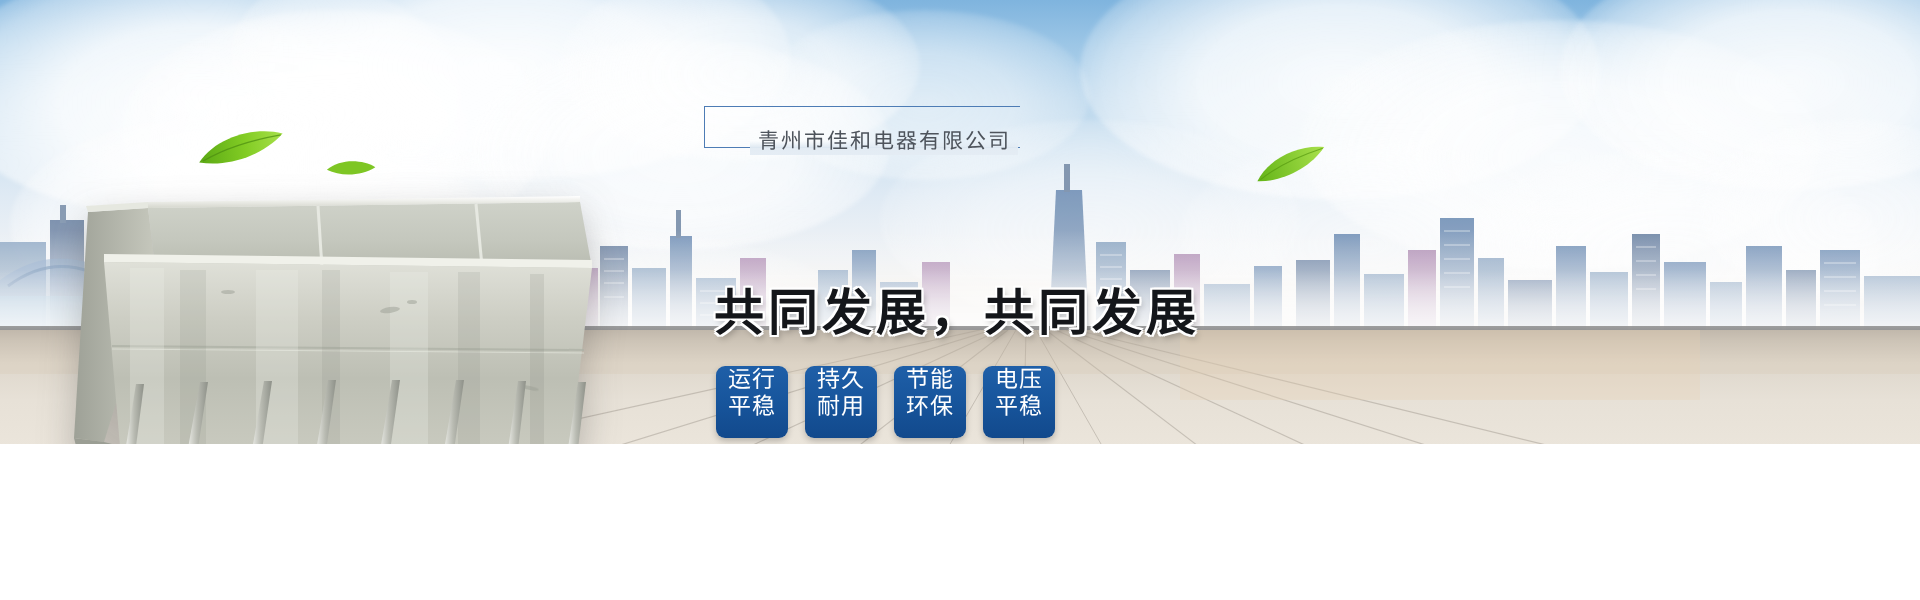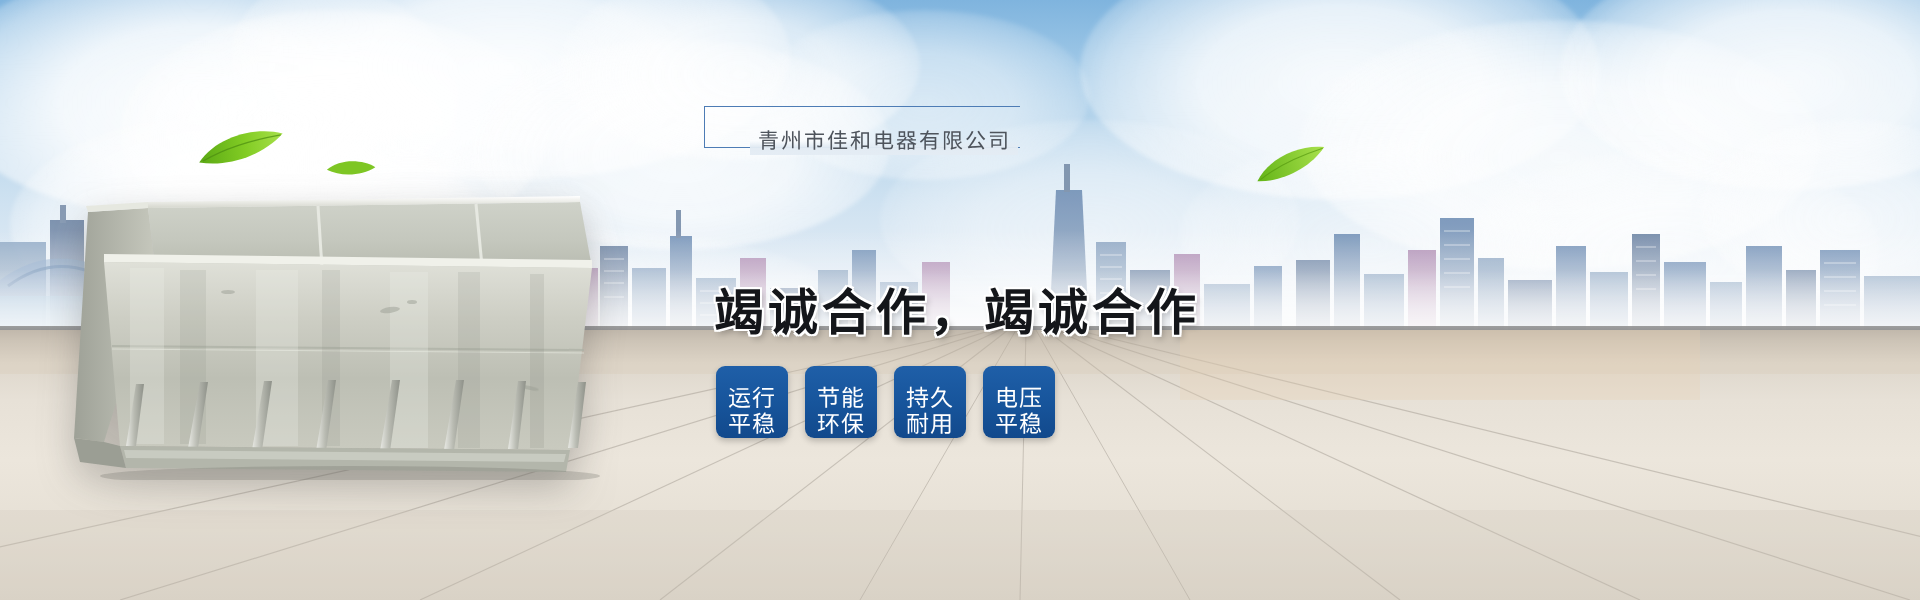--- a/index.html
+++ b/index.html
@@ -9,21 +9,21 @@
     background: #ffffff;
   }
   body {
     font-family: "Liberation Sans", "DejaVu Sans", sans-serif;
   }
 
   
   .banner {
     position: relative;
     width: 1920px;
-    height: 600px;
+    height: 444px;
     overflow: hidden;
     background: #eab308;
   }
 
   
   .sky {
     position: absolute;
     inset: 0;
     background:
       linear-gradient(180deg,
@@ -243,21 +243,21 @@
   }
   .badge {
     width: 72px;
     height: 72px;
     border-radius: 9px;
     background: linear-gradient(180deg, #1f5fa8 0%, #17559c 50%, #12498c 100%);
     box-shadow: 0 3px 6px rgba(0,0,0,0.22);
     display: flex;
     flex-direction: column;
     align-items: center;
-    justify-content: flex-end;
+    justify-content: flex-start;
     color: #ffffff;
     font-size: 23px;
     line-height: 1.16;
     letter-spacing: 1px;
     font-family: "DejaVu Sans", "Liberation Sans", sans-serif;
   }
   .badge span { display: block; white-space: nowrap; }
 </style>
 </head>
 <body>
@@ -585,34 +585,34 @@
 
   <div class="copy">
 
     <div class="company-wrap">
       <div class="frame"></div>
       <div class="frame-gap"></div>
       <div class="company-name">青州市佳和电器有限公司</div>
     </div>
 
 
-    <div class="title-sub">竭诚合作，竭诚合作</div>
+    <div class="title-sub">共同发展，共同发展</div>
 
     <div class="badges">
       <div class="badge">
         <span>运行</span>
         <span>平稳</span>
       </div>
       <div class="badge">
+        <span>持久</span>
+        <span>耐用</span>
+      </div>
+      <div class="badge">
         <span>节能</span>
         <span>环保</span>
-      </div>
-      <div class="badge">
-        <span>持久</span>
-        <span>耐用</span>
       </div>
       <div class="badge">
         <span>电压</span>
         <span>平稳</span>
       </div>
     </div>
 
   </div>
 </div>
 

